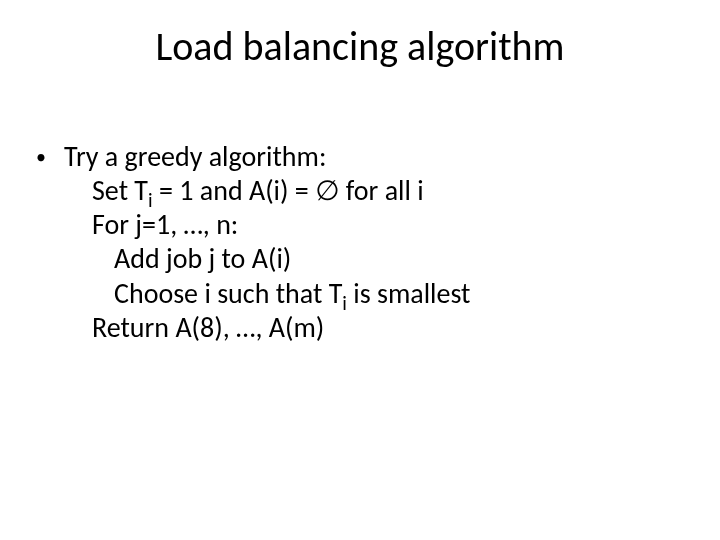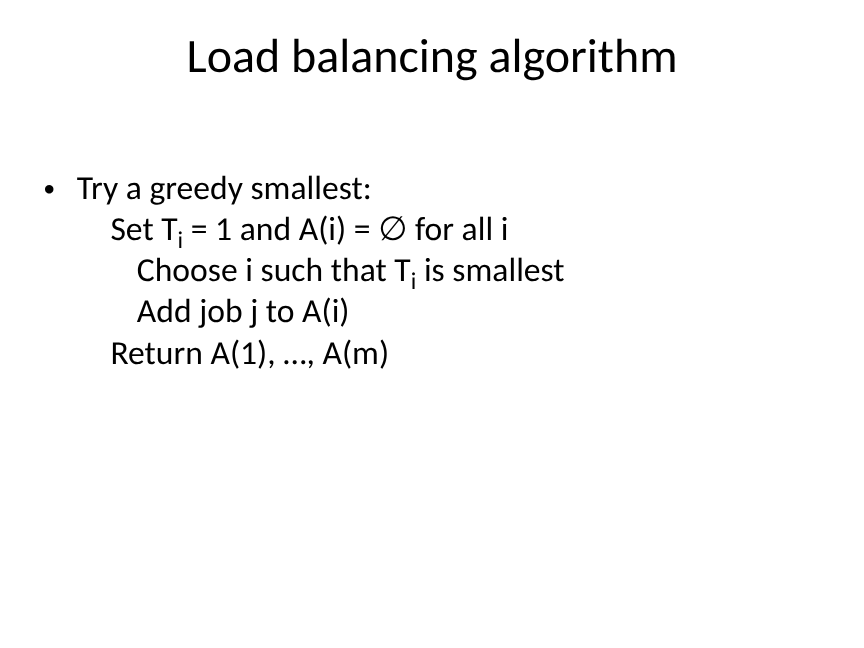--- a/index.html
+++ b/index.html
@@ -64,33 +64,34 @@
 <div class="slide">
 
   <div class="title">Load balancing algorithm</div>
 
   <div class="body">
 
     <div class="bullet-row">
       <div class="bullet-dot">•</div>
       <div class="bullet-text">
 
-        <div>Try a greedy smallest:</div>
+        <div>Try a greedy algorithm:</div>
 
         <div class="indent1">
           <span>Set T</span><span class="sub">i</span><span> = 1 and A(i) = ∅ for all i</span>
         </div>
 
+        <div class="indent1">For j=1, …, n:</div>
+
+        <div class="indent2">Add job j to A(i)</div>
 
         <div class="indent2">
           <span>Choose i such that T</span><span class="sub">i</span><span> is smallest</span>
         </div>
 
-        <div class="indent2">Add job j to A(i)</div>
 
-
-        <div class="indent1">Return A(1), …, A(m)</div>
+        <div class="indent1">Return A(8), …, A(m)</div>
 
       </div>
     </div>
 
   </div>
 </div>
 
 </body></html>

